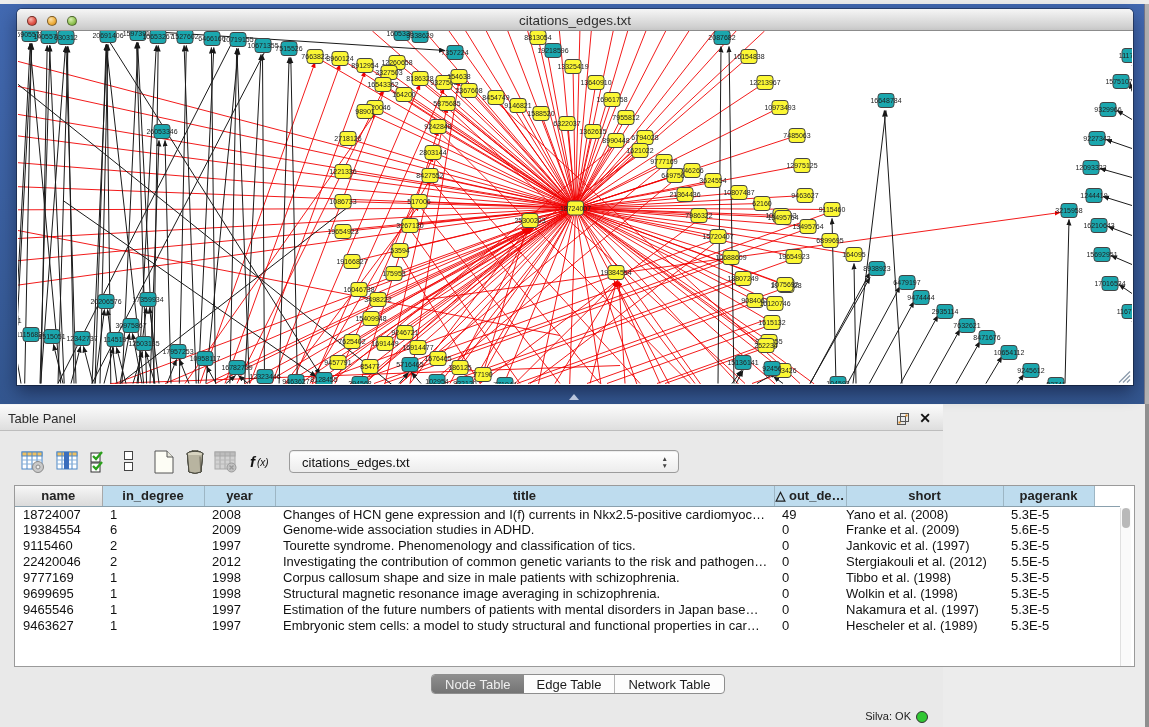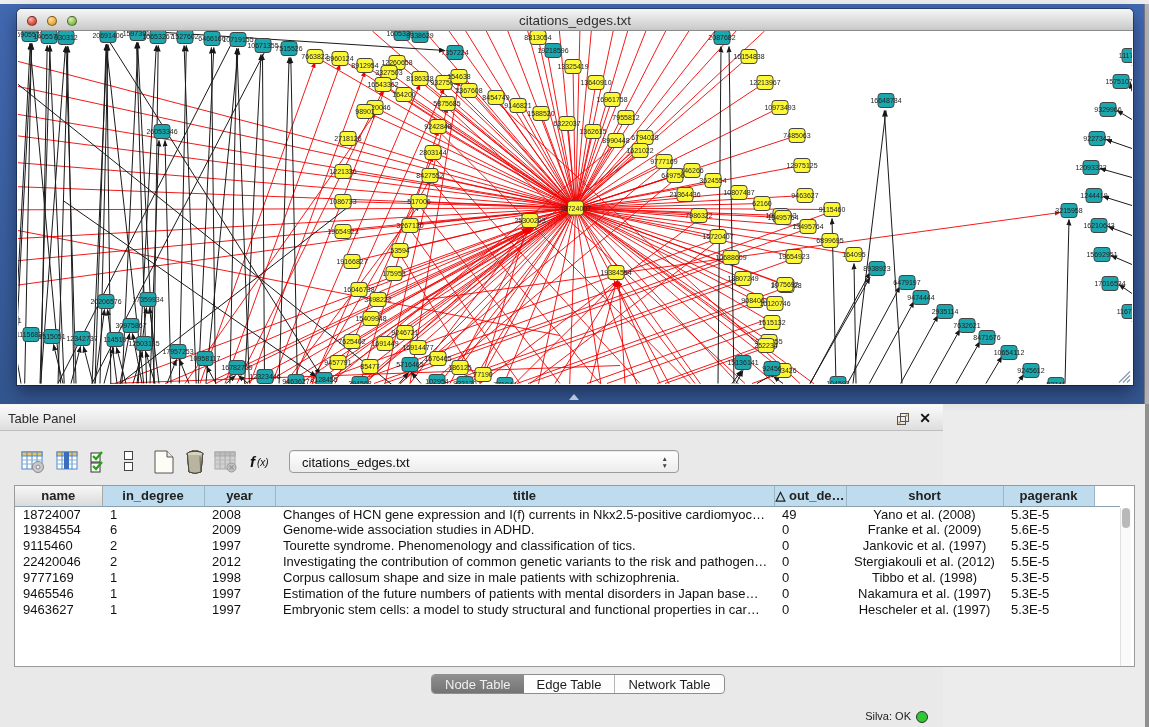--- a/index.html
+++ b/index.html
@@ -20,21 +20,21 @@
 #pfloat{position:absolute;right:34px;top:8px;width:12px;height:12px}
 .ticon{position:absolute;top:46px}
 #combo{position:absolute;left:289px;top:46px;width:390px;height:23px;background:linear-gradient(#ffffff,#ececec);border:1px solid #9b9b9b;border-radius:4px;box-shadow:inset 0 1px 1px rgba(0,0,0,.08)}
 #combo span{position:absolute;left:12px;top:4px;font-size:13px;color:#111}
 #combo .ar{position:absolute;right:10px;font-size:6.5px;color:#444;line-height:6px}
 #tablebox{position:absolute;left:14px;top:81px;width:1121px;height:182px;background:#fff;border:1px solid #9a9a9a}
 table{border-collapse:collapse;table-layout:fixed;width:1105px;font-size:13px;color:#111}
 th{background:#bedcee;border-right:1px solid #9db6c4;border-bottom:1px solid #8aa0ad;font-weight:bold;font-size:13px;height:20px;padding:0;color:#222}
 td{height:15.9px;padding:0 0 0 8px;white-space:nowrap;overflow:hidden}
 td.c1,td.c2{}
-td.c5{text-align:center;padding:0}
+td.c5{text-align:left;padding:0}
 .c0{width:87px}.c1{width:102px}.c2{width:71px}.c3{width:499px}.c4{width:72px}.c5{width:157px}.c6{width:91px}.c7{width:26px}
 #vscroll{position:absolute;right:3px;top:22px;width:11px;height:158px;background:#fafafa;border-left:1px solid #e0e0e0}
 #vthumb{position:absolute;left:1px;top:0px;width:8px;height:20px;background:#b9b9b9;border-radius:4px}
 #tabs{position:absolute;left:431px;top:270px;height:20px;display:flex;border:1px solid #8e8e8e;border-radius:4px;overflow:hidden;background:#fdfdfd}
 #tabs div{font-size:13px;padding:2px 13px 0 13px;color:#1c1c1c}
 #tabs .sel{background:linear-gradient(#8f8f8f,#747474);color:#efefef}
 #tabs .sep{width:1px;padding:0;background:#b5b5b5}
 #mem{position:absolute;right:32px;bottom:5px;font-size:11px;color:#222}
 #memdot{position:absolute;right:15px;bottom:4px;width:12px;height:12px;border-radius:50%;background:#31c733;border:1px solid #333}
 svg text{font-family:"Liberation Sans",sans-serif}
@@ -1089,36 +1089,46 @@
             <td class="c0">9777169</td>
             <td class="c1">1</td>
             <td class="c2">1998</td>
             <td class="c3">Corpus callosum shape and size in male patients with schizophrenia.</td>
             <td class="c4">0</td>
             <td class="c5">Tibbo et al. (1998)</td>
             <td class="c6">5.3E-5</td>
             <td class="c7"></td>
           </tr>
           <tr>
+            <td class="c0">9699695</td>
+            <td class="c1">1</td>
+            <td class="c2">1998</td>
+            <td class="c3">Structural magnetic resonance image averaging in schizophrenia.</td>
+            <td class="c4">0</td>
+            <td class="c5">Wolkin et al. (1998)</td>
+            <td class="c6">5.3E-5</td>
+            <td class="c7"></td>
+          </tr>
+          <tr>
             <td class="c0">9465546</td>
             <td class="c1">1</td>
             <td class="c2">1997</td>
             <td class="c3">Estimation of the future numbers of patients with mental disorders in Japan base…</td>
             <td class="c4">0</td>
             <td class="c5">Nakamura et al. (1997)</td>
             <td class="c6">5.3E-5</td>
             <td class="c7"></td>
           </tr>
           <tr>
             <td class="c0">9463627</td>
             <td class="c1">1</td>
             <td class="c2">1997</td>
             <td class="c3">Embryonic stem cells: a model to study structural and functional properties in car…</td>
             <td class="c4">0</td>
-            <td class="c5">Hescheler et al. (1997)</td>
+            <td class="c5">Hescheler et al. (1989)</td>
             <td class="c6">5.3E-5</td>
             <td class="c7"></td>
           </tr>
    </tbody>
       </table>
    <div id="vscroll">
         <div id="vthumb"></div>
       </div>
   </div>
   <div id="tabs">

